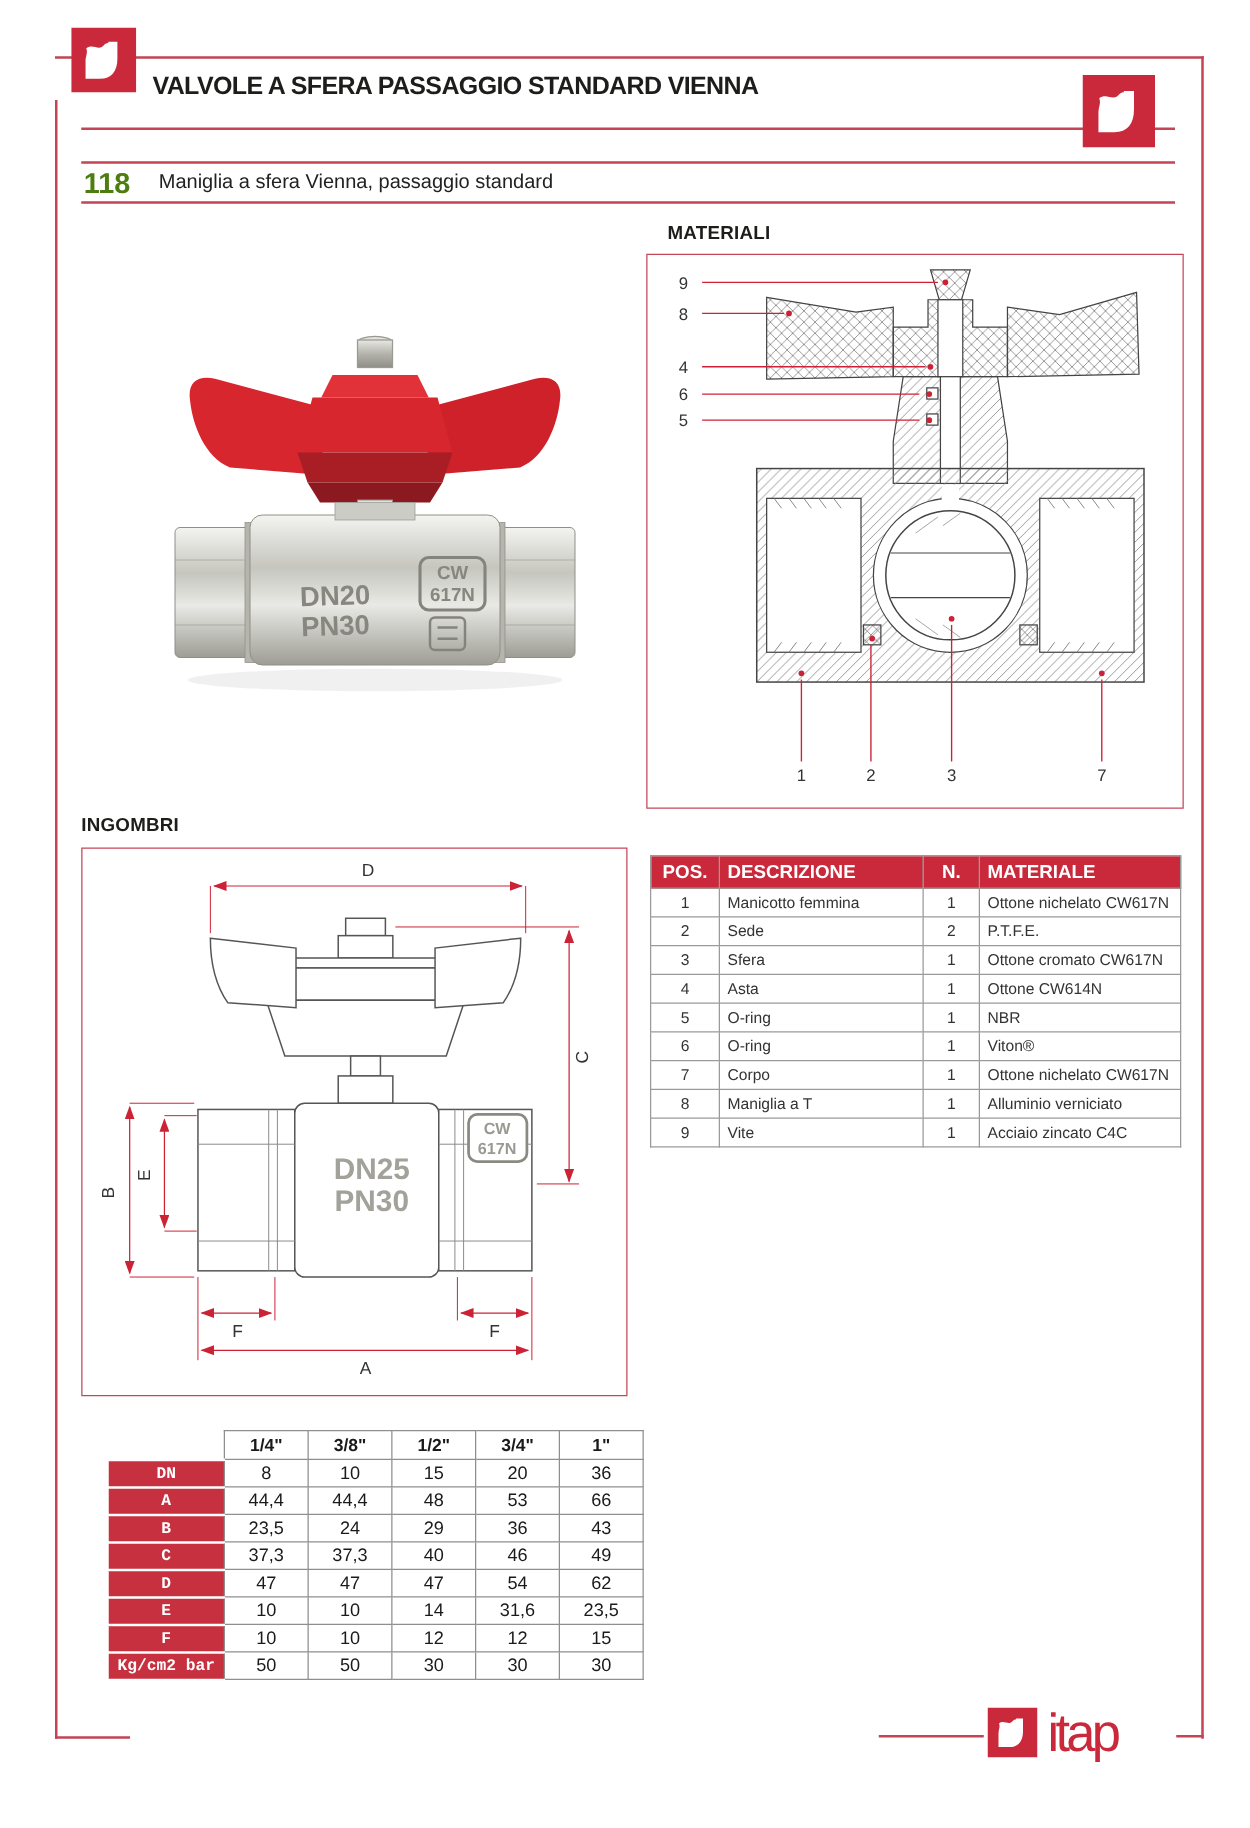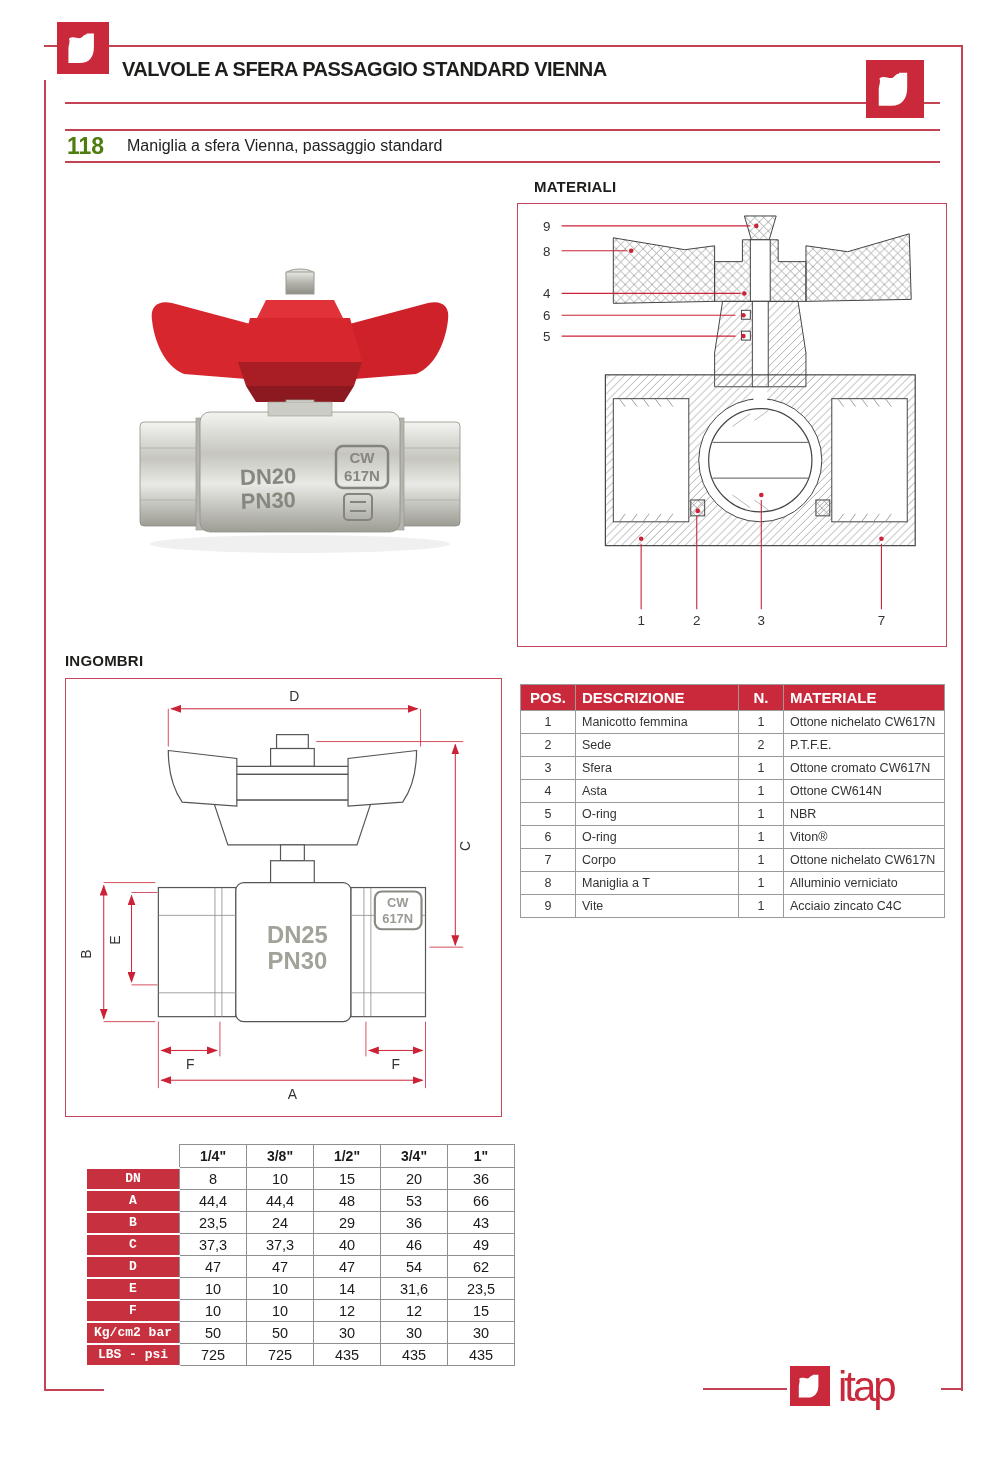--- a/index.html
+++ b/index.html
@@ -387,28 +387,20 @@
           <td>15</td>
         </tr>
         <tr>
           <th class="rowlabel">Kg/cm2 bar</th>
           <td>50</td>
           <td>50</td>
           <td>30</td>
           <td>30</td>
           <td>30</td>
         </tr>
-        <tr>
-          <th class="rowlabel">LBS - psi</th>
-          <td>725</td>
-          <td>725</td>
-          <td>435</td>
-          <td>435</td>
-          <td>435</td>
-        </tr>
       </tbody>
   </table>
 
   <svg class="abs" style="left:790px;top:1366px;" width="40" height="40" viewBox="0 0 100 100">
     <rect width="100" height="100" fill="#c9293a"></rect>
     <path d="M22,79 L22,52 C22,44 26,38 23,32 C32,25 40,34 47,30 C51,27 53,23 57,24 L57,22 L71,22 L71,48 C71,67 62,79 44,79 Z" fill="#fff"></path>
   </svg>
   <div class="abs footer-brand" style="left:838px;top:1366px;">itap</div>
 
 </div>

